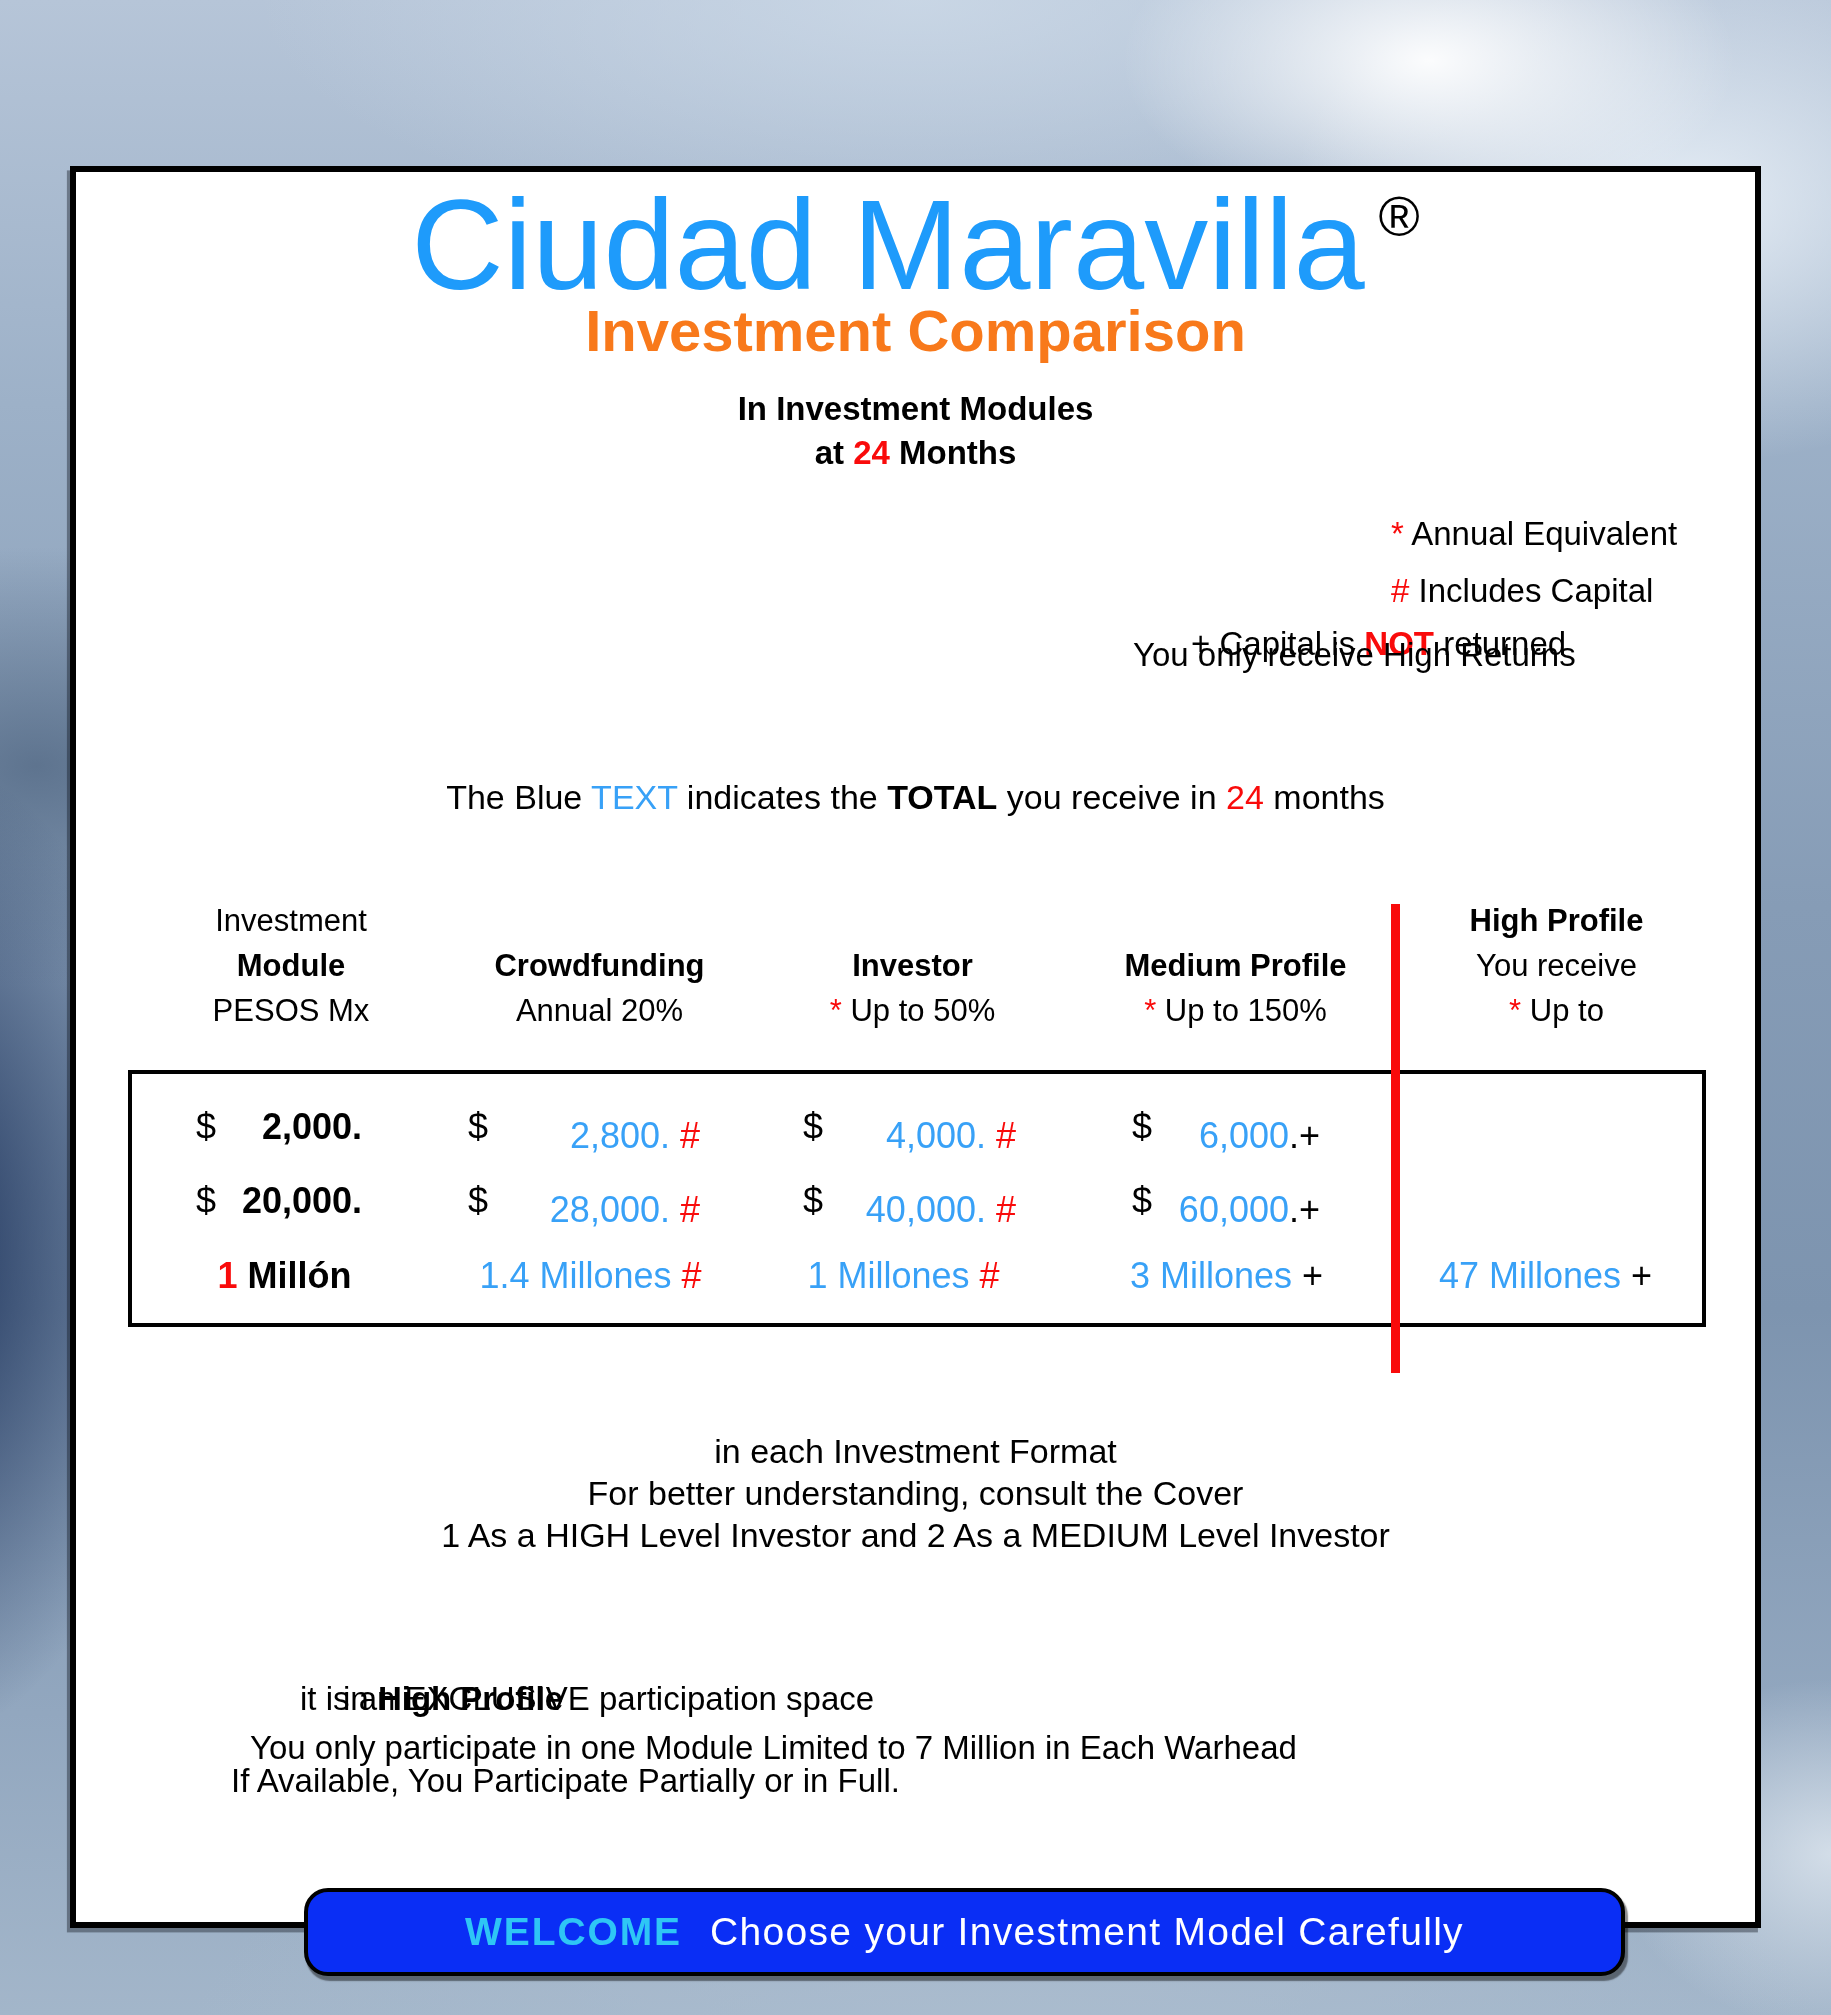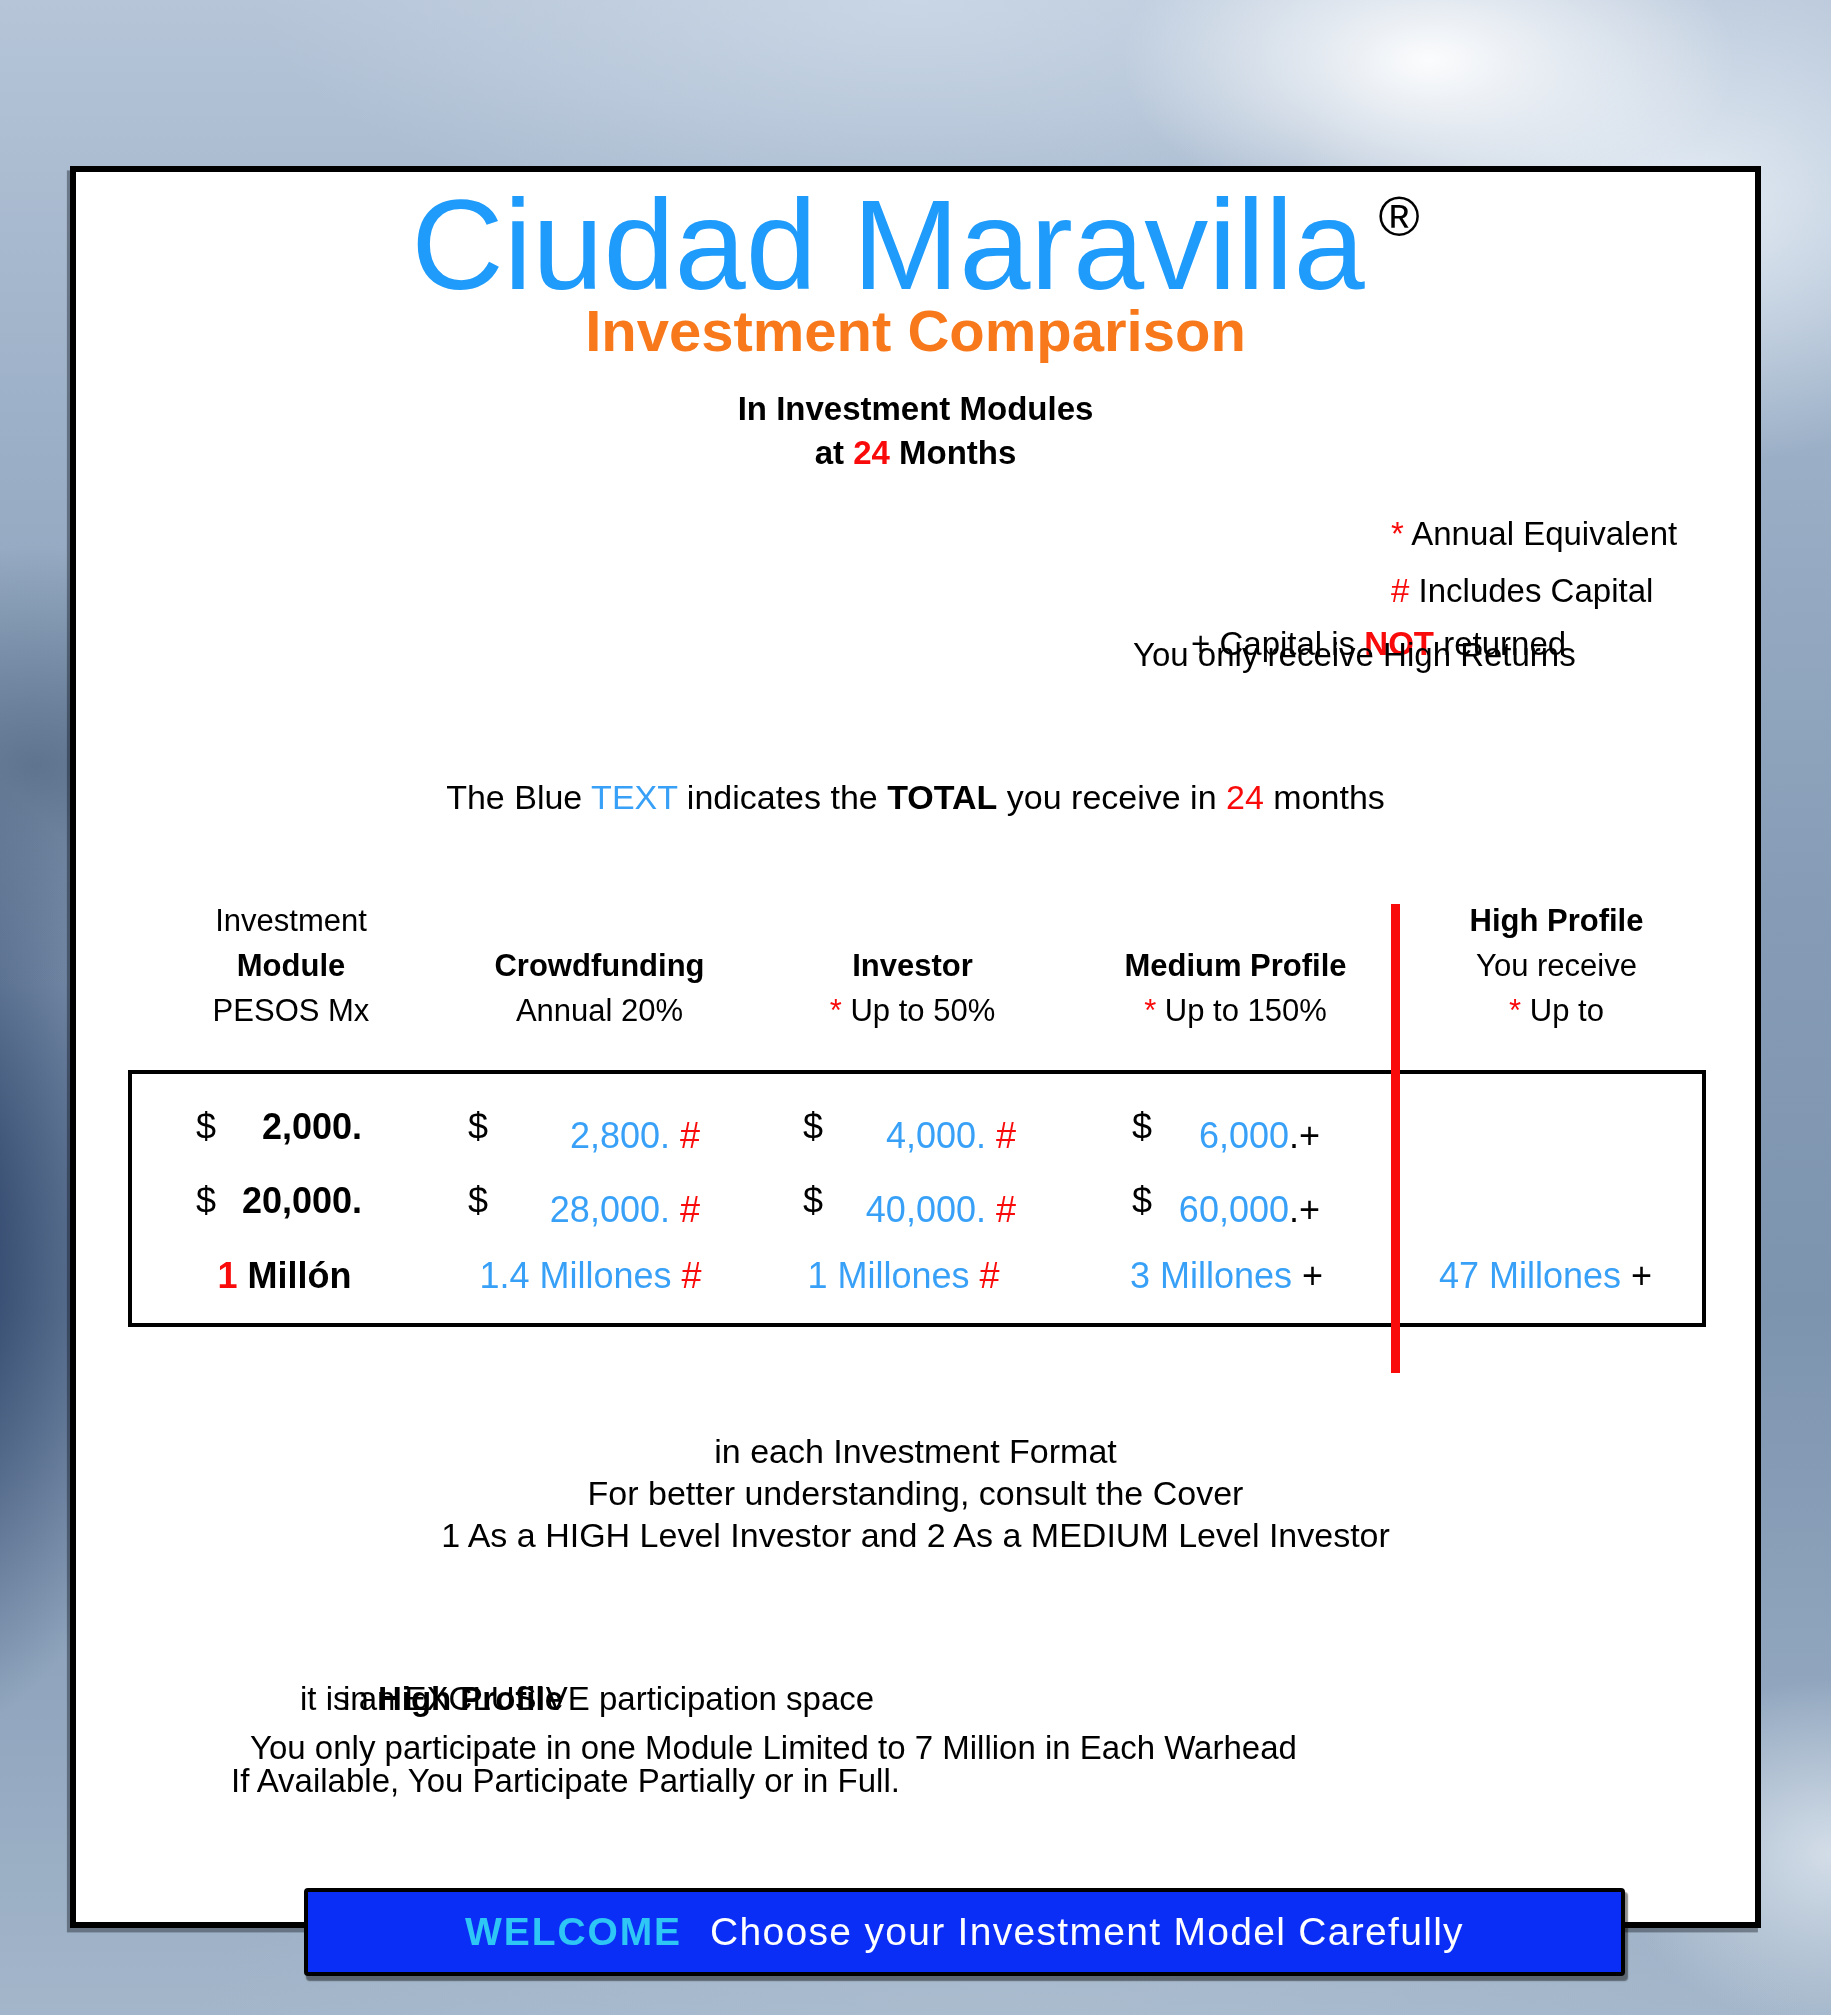--- a/index.html
+++ b/index.html
@@ -60,21 +60,21 @@
   .c3{width:319px;padding-left:59px;padding-right:47px;}
   .c4{width:327px;padding-left:69px;padding-right:70px;}
   .c5{width:311px;}
   .cell.center{padding:0;}
   .grp{display:flex;align-items:center;margin-top:19px;}
   .mk{margin-left:10px;}
   .footer-block{top:1258px;font-size:34px;line-height:42px;}
   .small-text{font-size:33px;line-height:33px;white-space:pre;}
   .welcome-bar{
     position:absolute;left:304px;top:1888px;width:1321px;height:88px;
-    background:var(--btn-blue);border:4.4px solid #000;border-radius:4px;
+    background:var(--btn-blue);border:4.4px solid #000;border-radius:24px;
     display:flex;align-items:center;justify-content:center;
     font-size:39px;z-index:5;
     box-shadow:2.5px 4.4px 1.3px rgba(0,0,0,.45);
   }
   .welcome-word{color:var(--cyan);font-weight:bold;letter-spacing:1.9px;}
   .welcome-msg{color:#fff;margin-left:28px;letter-spacing:1.3px;}
 </style>
 </head>
 <body>
 

